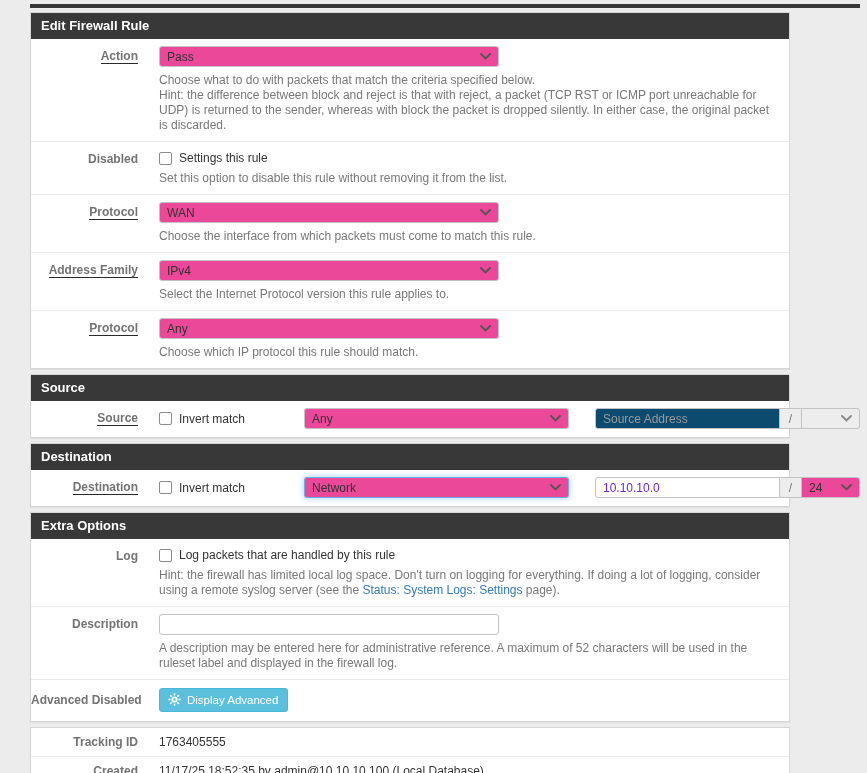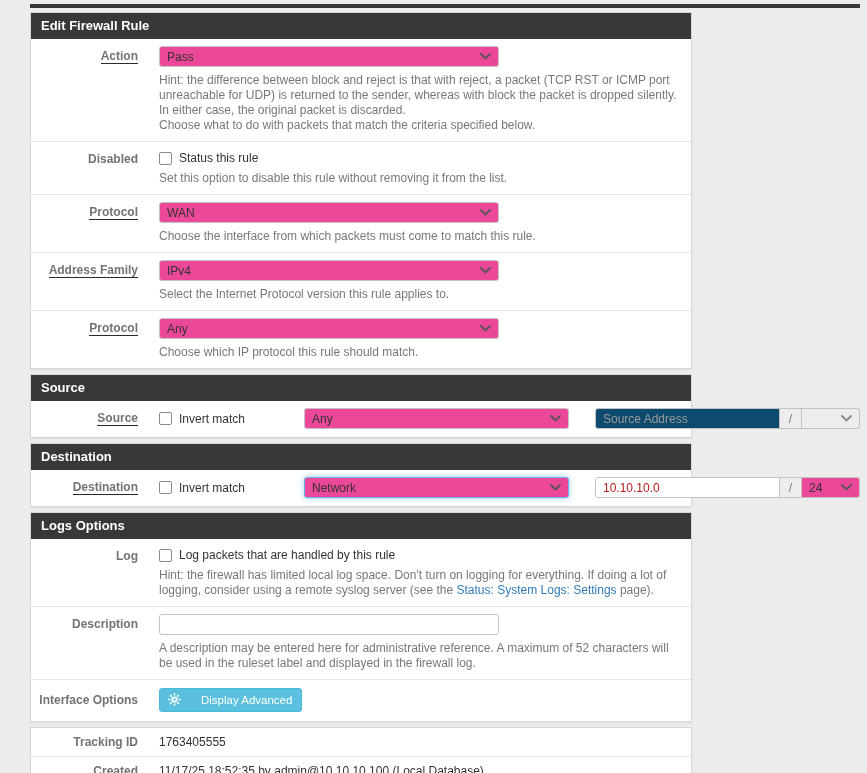--- a/index.html
+++ b/index.html
@@ -13,21 +13,21 @@
   .page { padding-top: 4px; }
   .sliver {
     margin-left: 30px;
     width: 830px;
     height: 4px;
     background: #383838;
   }
   .sliver.top { margin-bottom: 4px; }
   .panel {
     margin: 0 7px 5px 30px;
-    width: 662px;
+    width: 760px;
     background: #fff;
     border: 1px solid #d6d6d6;
     box-shadow: 0 1px 1px rgba(0,0,0,.05);
   }
   .panel-heading {
     background: #383838;
     color: #fff;
     font-weight: bold;
     font-size: 13px;
     padding: 5px 10px 6px 10px;
@@ -98,21 +98,21 @@
   .netrow .sel.type { width: 265px; flex: 0 0 265px; }
   .addr-group { display: flex; align-items: center; margin-left: 26px; }
   .addr-input {
     width: 185px;
     height: 21px;
     border: 1px solid #c3c3c3;
     border-radius: 3px 0 0 3px;
     padding: 0 7px;
     font-family: "Liberation Sans", sans-serif;
     font-size: 12px;
-    color: #b91c1c;
+    color: #6d28d9;
     outline: none;
   }
   .addr-input:disabled { background: #0c4a6e; color: #9a9a9a; }
   .addr-input::placeholder { color: #9a9a9a; }
   .addon {
     width: 22px;
     height: 21px;
     background: #ededed;
     border: 1px solid #c3c3c3;
     border-left: none;
@@ -137,21 +137,21 @@
     padding: 0 7px;
     font-family: "Liberation Sans", sans-serif;
     font-size: 12px;
     color: #333;
     outline: none;
   }
   
   .btn-info {
     display: inline-flex;
     align-items: center;
-    gap: 20px;
+    gap: 6px;
     background: #5bc0de;
     color: #fff;
     border: 1px solid #46b8da;
     border-radius: 3px;
     padding: 4px 9px 5px 8px;
     font-family: "Liberation Sans", sans-serif;
     font-size: 11.5px;
     cursor: pointer;
   }
   .btn-info .ic { display: inline-flex; }
@@ -177,32 +177,32 @@
       <div class="ctl">
         <div class="sel">
           <span class="sel-val">Pass</span>
           <span class="chev">
               <svg width="11" height="7" viewBox="0 0 11 7">
                 <path d="M1 1 L5.5 5.5 L10 1" fill="none" stroke="#555" stroke-width="1.8" stroke-linecap="round"></path>
               </svg>
             </span>
         </div>
         <div class="help">
+          <div>Choose what to do with packets that match the criteria specified below.</div>
           <div>Hint: the difference between block and reject is that with reject, a packet (TCP RST or ICMP port unreachable for UDP) is returned to the sender, whereas with block the packet is dropped silently. In either case, the original packet is discarded.</div>
-          <div>Choose what to do with packets that match the criteria specified below.</div>
         </div>
       </div>
     </div>
 
     <div class="frow">
       <div class="lbl">Disabled</div>
       <div class="ctl">
         <div class="cbgroup">
           <span class="cb"></span>
-          <span class="cb-label">Status this rule</span>
+          <span class="cb-label">Settings this rule</span>
         </div>
         <div class="help">Set this option to disable this rule without removing it from the list.</div>
       </div>
     </div>
 
     <div class="frow">
       <div class="lbl"><span class="u">Protocol</span></div>
       <div class="ctl">
         <div class="sel">
           <span class="sel-val">WAN</span>
@@ -307,21 +307,21 @@
                   <path d="M1 1 L5.5 5.5 L10 1" fill="none" stroke="#555" stroke-width="1.8" stroke-linecap="round"></path>
                 </svg>
               </span>
           </div>
         </div>
       </div>
     </div>
   </div>
 
   <div class="panel">
-    <div class="panel-heading">Logs Options</div>
+    <div class="panel-heading">Extra Options</div>
 
     <div class="frow">
       <div class="lbl">Log</div>
       <div class="ctl">
         <div class="cbgroup">
           <span class="cb"></span>
           <span class="cb-label">Log packets that are handled by this rule</span>
         </div>
         <div class="help"><span>Hint: the firewall has limited local log space. Don't turn on logging for everything. If doing a lot of logging, consider using a remote syslog server (see the </span><a href="#">Status: System Logs: Settings</a><span> page).</span></div>
       </div>
@@ -329,21 +329,21 @@
 
     <div class="frow">
       <div class="lbl">Description</div>
       <div class="ctl">
         <input class="text-input" value="" style="">
         <div class="help">A description may be entered here for administrative reference. A maximum of 52 characters will be used in the ruleset label and displayed in the firewall log.</div>
       </div>
     </div>
 
     <div class="frow">
-      <div class="lbl" style="padding-top:13px;">Interface Options</div>
+      <div class="lbl" style="padding-top:13px;">Advanced Disabled</div>
       <div class="ctl adv-ctl">
         <button class="btn-info">
           <span class="ic">
               <svg width="13" height="13" viewBox="0 0 16 16">
                 <path d="M8 4.2 a3.8 3.8 0 1 0 0 7.6 a3.8 3.8 0 1 0 0 -7.6 M8 6.4 a1.6 1.6 0 1 1 0 3.2 a1.6 1.6 0 1 1 0 -3.2" fill="#fff" fill-rule="evenodd"></path>
                 <g stroke="#fff" stroke-width="1.9">
                   <line x1="8" y1="0.4" x2="8" y2="3"></line>
                   <line x1="8" y1="13" x2="8" y2="15.6"></line>
                   <line x1="0.4" y1="8" x2="3" y2="8"></line>
                   <line x1="13" y1="8" x2="15.6" y2="8"></line>

